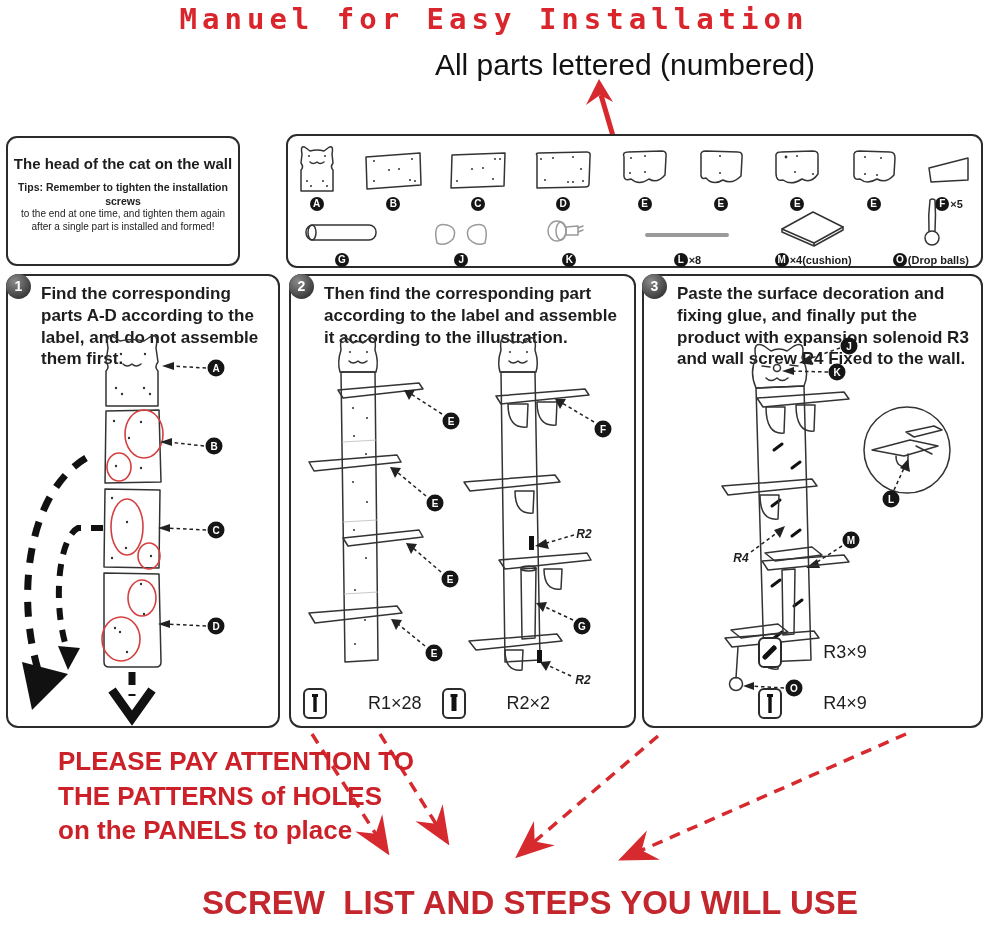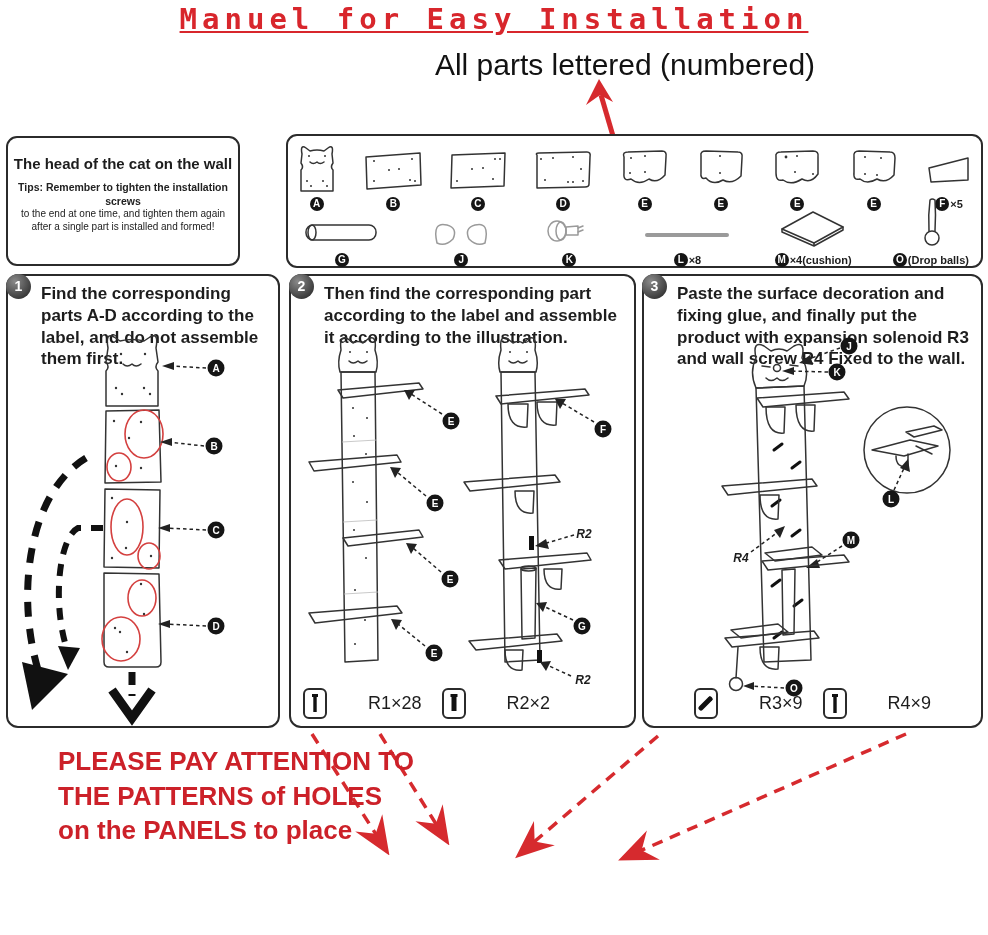--- a/index.html
+++ b/index.html
@@ -1,21 +1,21 @@
 <!DOCTYPE html>
 <html><head>
 <meta charset="utf-8">
 <style>
   html,body{margin:0;padding:0;background:#fff;}
   .page{position:relative;width:988px;height:935px;background:#fff;overflow:hidden;
         font-family:"Liberation Sans",sans-serif;color:#1d1d1d;}
   
   .title{position:absolute;top:2px;left:0;right:0;text-align:center;
          font-family:"DejaVu Sans Mono",monospace;font-weight:bold;font-size:29px;
-         letter-spacing:5px;color:#d8262c;text-decoration:underline;}
+         letter-spacing:5px;color:#d8262c;}
   .subtitle{position:absolute;top:48px;left:0;right:0;text-align:center;padding-left:262px;
             font-size:30px;color:#121212;}
   .up-arrow{position:absolute;left:582px;top:78px;}
   
   .box{position:absolute;border:2px solid #2b2b2b;border-radius:11px;background:#fff;box-sizing:border-box;}
   .info-box{left:6px;top:136px;width:234px;height:130px;text-align:center;}
   .info-title{font-size:15px;font-weight:bold;margin-top:17px;}
   .info-sub{font-size:15px;font-weight:bold;margin-top:13px;}
   .tips{font-size:10px;line-height:1.25;margin-top:9px;color:#222;}
   .tips b{font-size:10.5px;}
@@ -34,21 +34,21 @@
   .panel{position:absolute;border:2px solid #2b2b2b;border-radius:12px;background:#fff;box-sizing:border-box;}
   .p1{left:6px;top:274px;width:274px;height:454px;}
   .p2{left:289px;top:274px;width:347px;height:454px;}
   .p3{left:642px;top:274px;width:341px;height:454px;}
   .badge{position:absolute;top:-2px;left:-2px;width:25px;height:25px;border-radius:50%;
          background:radial-gradient(circle at 35% 30%,#8a8a8a,#1e1e1e);color:#fff;
          font-size:14px;font-weight:bold;line-height:25px;text-align:center;}
   .ptext{margin:7px 8px 0 33px;font-size:17px;font-weight:bold;line-height:1.28;}
   .diagram{position:absolute;left:0;overflow:visible;}
   .screws{position:absolute;bottom:7px;left:12px;right:12px;display:flex;align-items:center;gap:20px;}
-  .screws.spread{justify-content:center;}
+  .screws.spread{justify-content:flex-end;flex-direction:column;}
   .screw-item{display:flex;align-items:center;gap:5px;}
   .screw-box{width:20px;height:27px;border:2px solid #2b2b2b;border-radius:6px;background:#fff;
              display:flex;align-items:center;justify-content:center;}
   .screw-label{font-size:18px;font-weight:normal;padding-left:36px;}
   
   .cotext{font-family:"Liberation Sans",sans-serif;font-size:10px;font-weight:bold;fill:#fff;}
   .freetext{font-family:"Liberation Sans",sans-serif;font-size:12px;font-weight:bold;fill:#1d1d1d;font-style:italic;}
   .dash{stroke:#222;stroke-width:1.5;stroke-dasharray:3.5 3;fill:none;}
   .redln{stroke:#d4403f;stroke-width:1.6;fill:none;}
   .seam{stroke:#bbb;stroke-width:0.8;}
@@ -505,14 +505,15 @@
       <line x1="906" y1="8" x2="624" y2="132" marker-end="url(#ra)"></line>
     </g>
   </svg>
 
   <div class="attention">
     <div>PLEASE PAY ATTENTION TO</div>
     <div>THE PATTERNS of HOLES</div>
     <div>on the PANELS to place</div>
   </div>
 
+  <div class="footer">SCREW  LIST AND STEPS YOU WILL USE</div>
 
 </div>
 
 </body></html>

